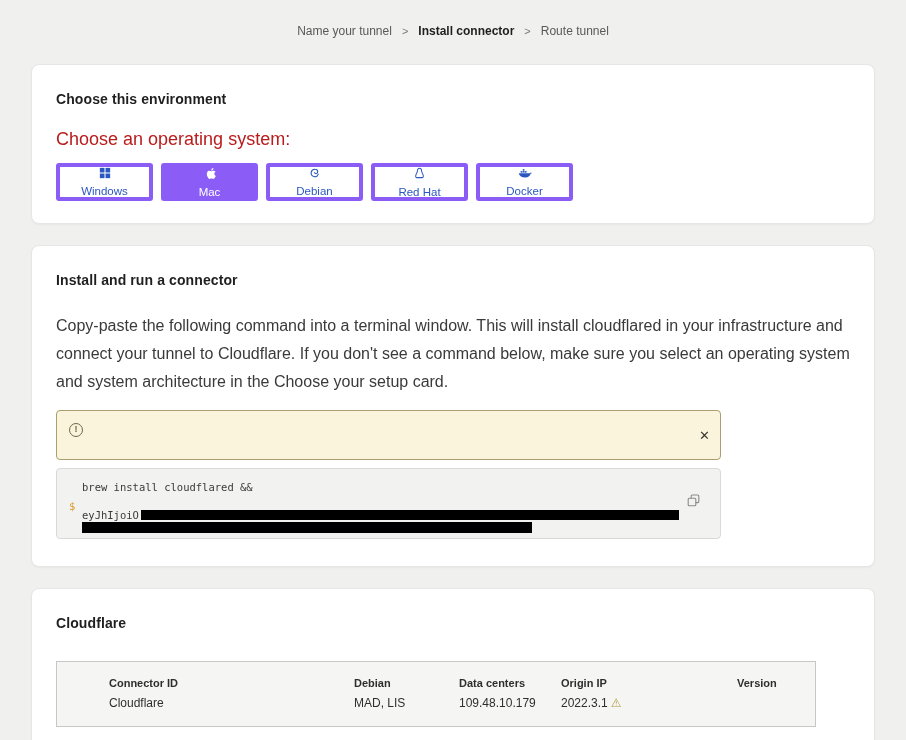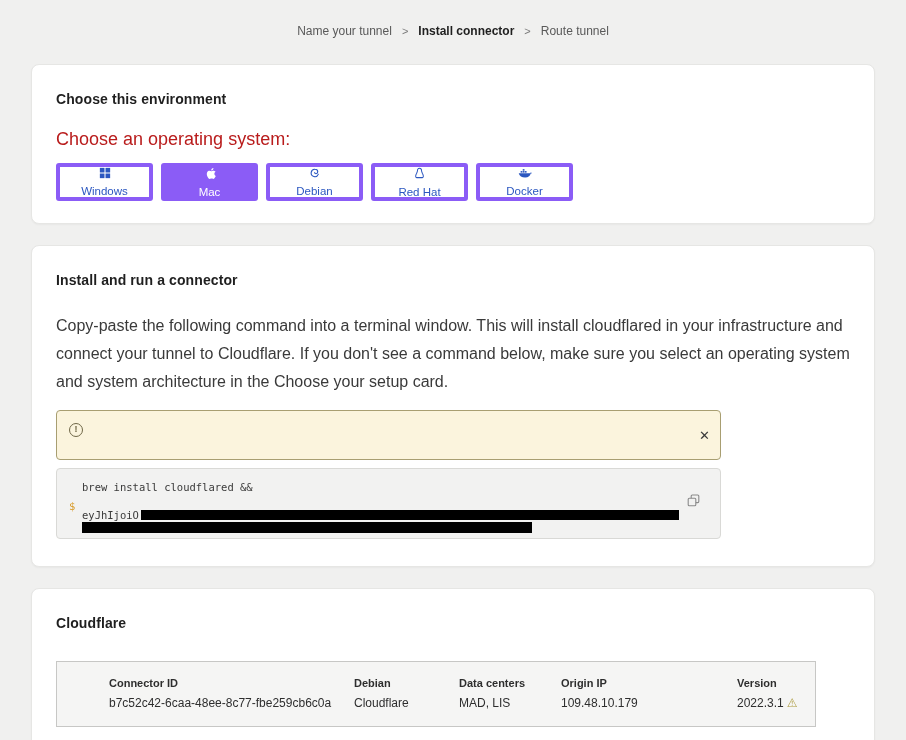--- a/index.html
+++ b/index.html
@@ -219,21 +219,20 @@
   
   <section class="card" style="padding-bottom:24px;">
     <h2>Cloudflare</h2>
     <div class="conn-table">
       <div class="th">Connector ID</div>
       <div class="th">Debian</div>
       <div class="th">Data centers</div>
       <div class="th">Origin IP</div>
       <div class="th">Version</div>
 
-      <div class="td">b7c52c42-6caa-48ee-8c77-fbe259cb6c0a</div>
       <div class="td status-connected">Cloudflare</div>
       <div class="td">MAD, LIS</div>
       <div class="td">109.48.10.179</div>
       <div class="td"><span>2022.3.1</span><span class="warn-tri">⚠</span></div>
     </div>
   </section>
 
   <button class="next-btn">Next</button>
 
 </main>

